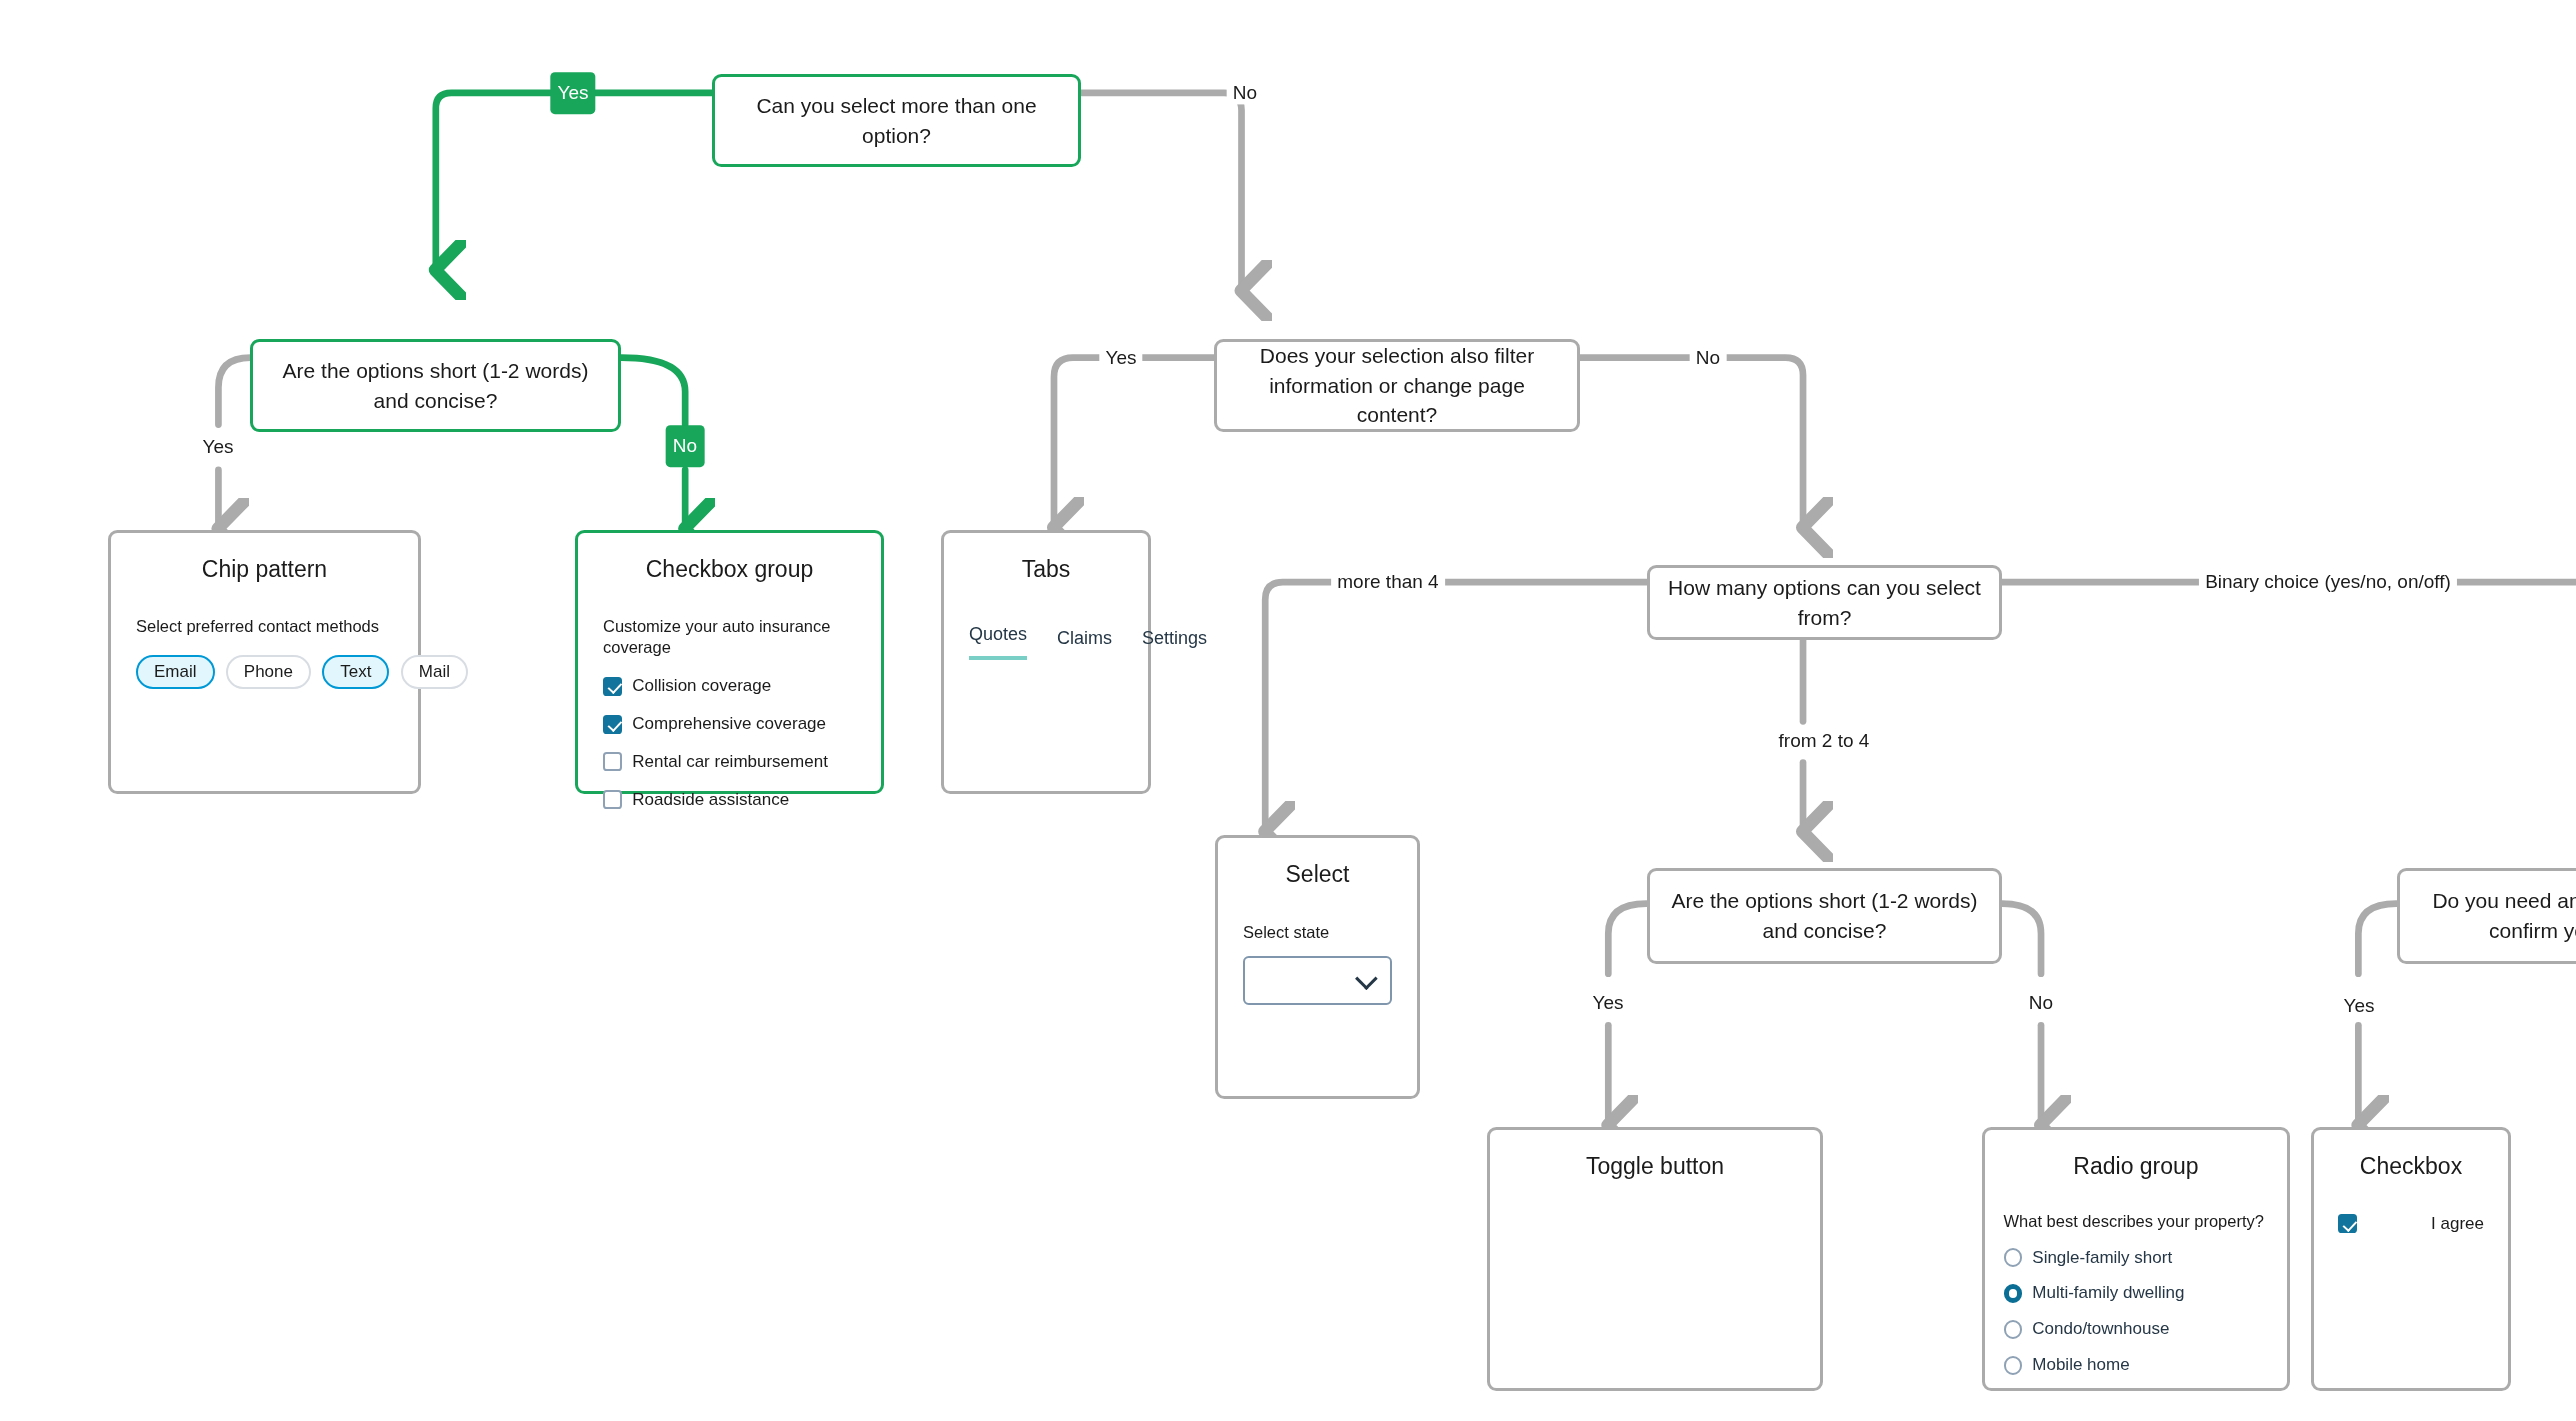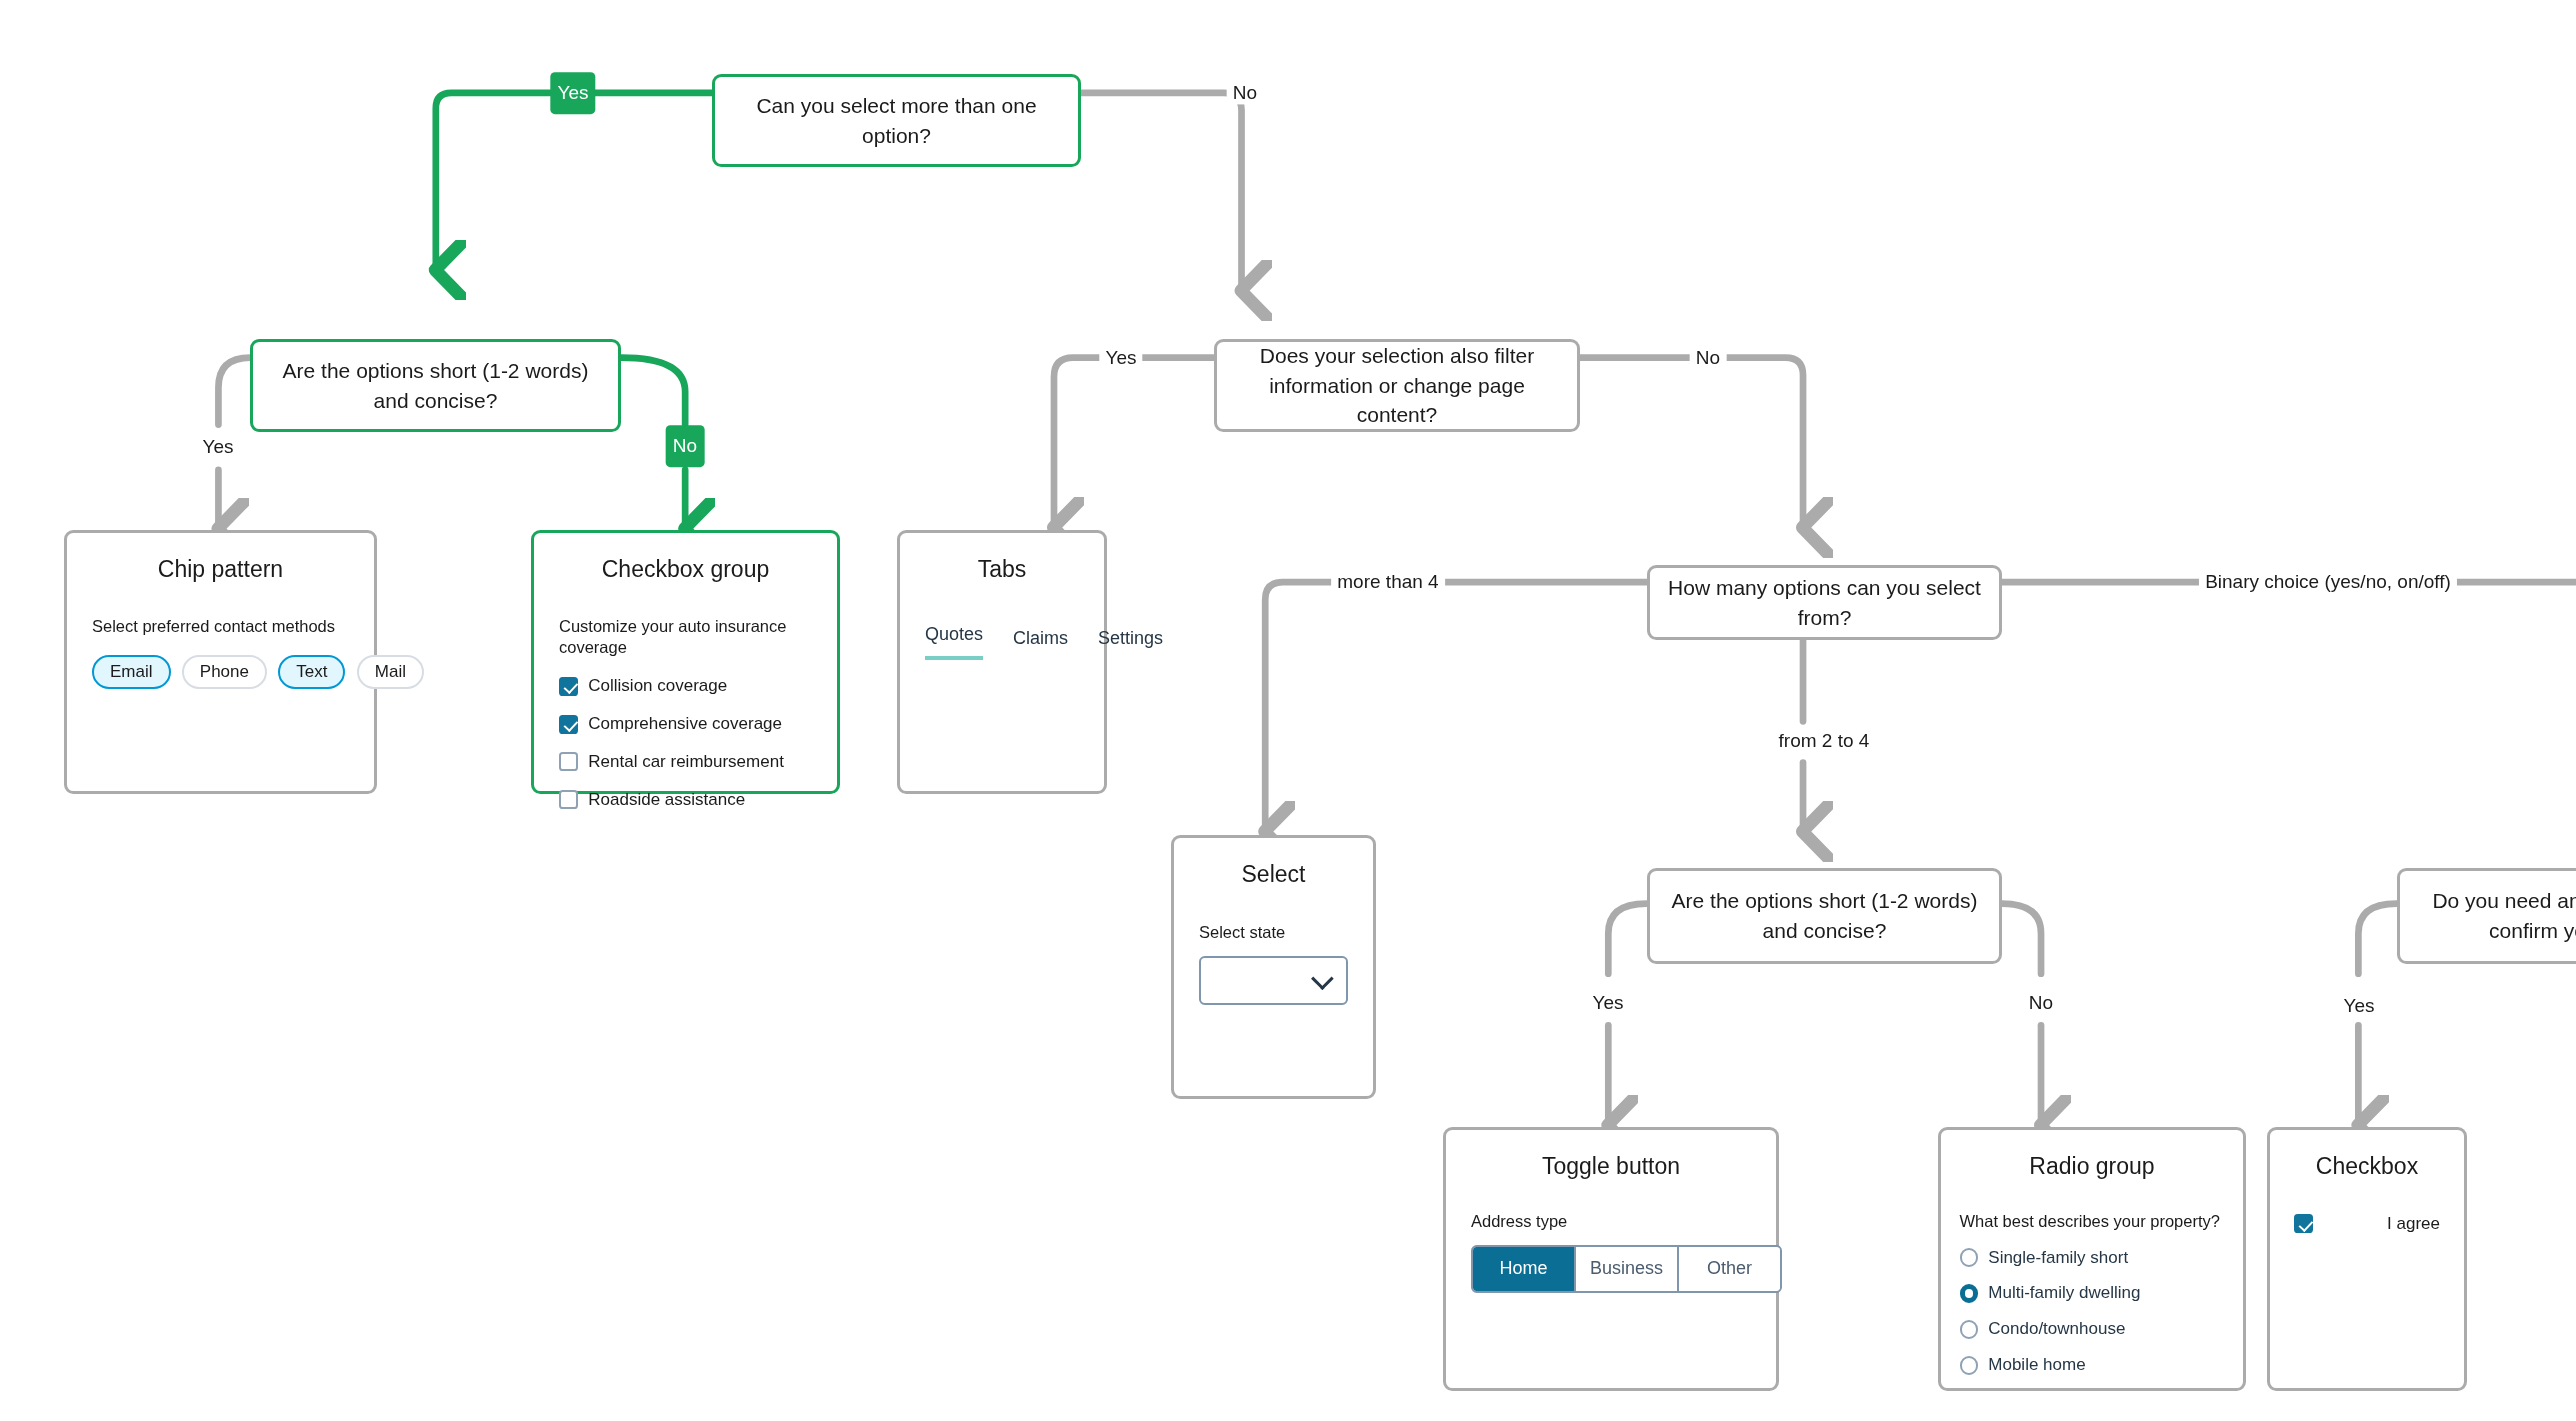--- a/index.html
+++ b/index.html
@@ -18,20 +18,21 @@
     display:flex;align-items:center;justify-content:center;text-align:center;
     color:#1b1b1b;font-size:21px;line-height:1.42;padding:7.2px 13.4px;margin-top:28px;
   }
   .node.green{border-color:#17a65a;}
 
   
   .card{
     position:absolute;box-sizing:border-box;
     background:#ffffff;border:3.6px solid #ababab;border-radius:9.3px;
     padding:0;
+    margin-left:44px;
   }
   .card.green{border-color:#17a65a;}
   .card-title{
     text-align:center;font-size:23px;color:#1b1b1b;
     margin-top:23px;margin-bottom:0;line-height:1.2;
   }
   .card-body{padding:0 25px;margin-top:32px;}
   .card-sub{font-size:16.5px;color:#1b1b1b;line-height:1.3;}
 
   
@@ -238,28 +239,20 @@
     <div class="card-body" style="margin-top:33px;">
       <div class="card-sub">Select state</div>
       <div class="selbox">
         <span class="chev"></span>
       </div>
     </div>
   </div>
 
   <div class="card" style="left:1443px;top:1127px;width:336px;height:264px;">
     <div class="card-title">Toggle button</div>
-    <div class="card-body" style="margin-top:30px;">
-      <div class="card-sub">Address type</div>
-      <div class="tgroup">
-        <div class="tbtn active">Home</div>
-        <div class="tbtn">Business</div>
-        <div class="tbtn">Other</div>
-      </div>
-    </div>
   </div>
 
   <div class="card" style="left:1938px;top:1127px;width:308px;height:264px;">
     <div class="card-title">Radio group</div>
     <div class="card-body" style="margin-top:30px;padding:0 18.5px;">
       <div class="card-sub">What best describes your property?</div>
       <div class="rrow">
         <span class="rdot"></span>
         <span class="rlabel">Single-family short</span>
       </div>

